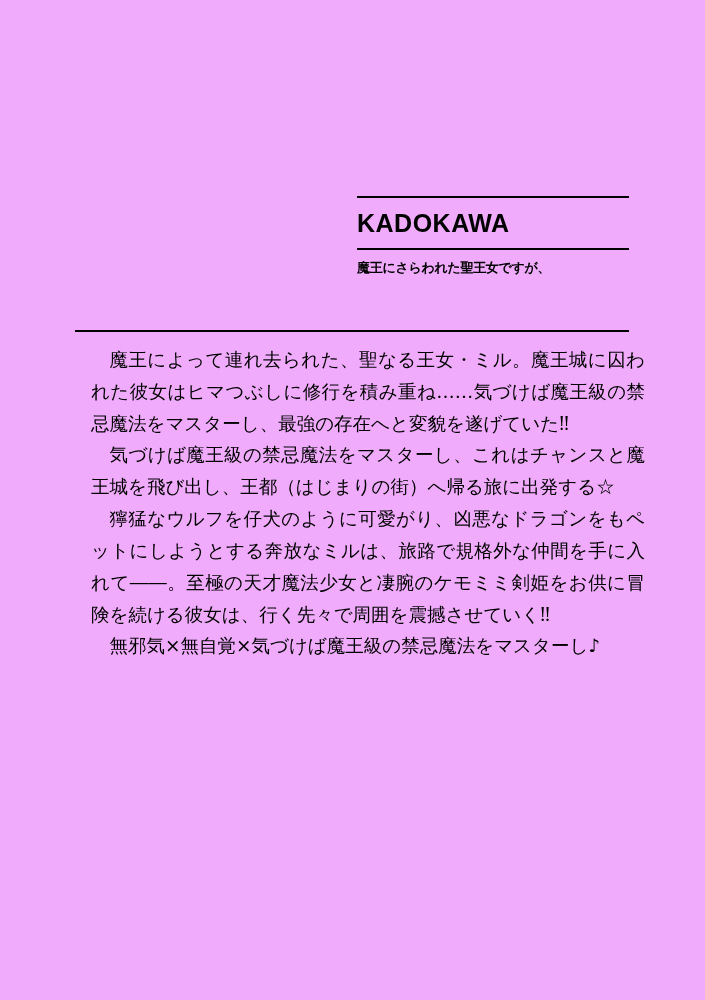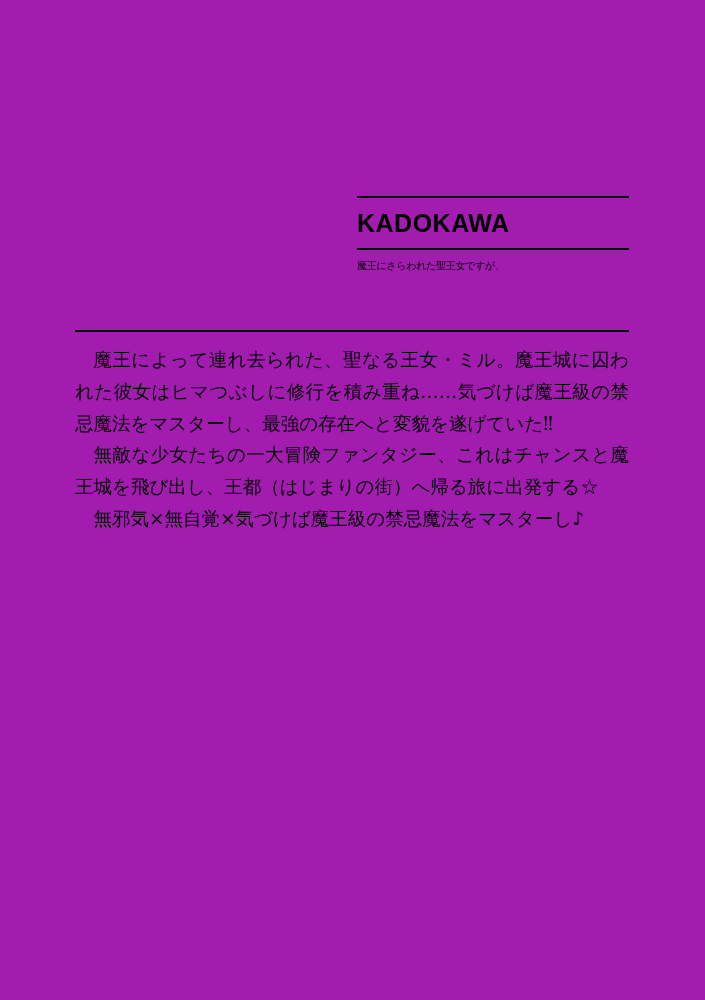--- a/index.html
+++ b/index.html
@@ -12,21 +12,21 @@
     height: 1000px;
     position: relative;
     font-family: "Liberation Serif", serif;
     color: #000000;
     overflow: hidden;
   }
 
   .page {
     position: absolute;
     inset: 0;
-    background: #a21caf;
+    background: #f0abfc;
   }
 
   
   .publisher-block {
     position: absolute;
     left: 357px;
     top: 196px;
     width: 272px;
   }
 
@@ -48,22 +48,22 @@
 
   .rule-mid {
     height: 2px;
     background: #000000;
     width: 100%;
   }
 
   .booktitle {
     margin-top: 9px;
     font-family: "DejaVu Sans", sans-serif;
-    font-weight: normal;
-    font-size: 10px;
+    font-weight: bold;
+    font-size: 13px;
     line-height: 1.32;
     letter-spacing: -0.3px;
     color: #000000;
     white-space: nowrap;
   }
   .booktitle .line2 {
     display: block;
     letter-spacing: -0.55px;
   }
 
@@ -73,21 +73,21 @@
     left: 75px;
     top: 330px;
     width: 554px;
     height: 2px;
     background: #000000;
   }
 
   
   .body-copy {
     position: absolute;
-    left: 75px;
+    left: 91px;
     top: 344px;
     width: 554px;
     font-family: "DejaVu Serif", serif;
     font-size: 18.5px;
     line-height: 1.72;
     text-align: justify;
     text-justify: inter-character;
     color: #000000;
   }
   .body-copy p {
@@ -106,17 +106,18 @@
     <div class="rule-mid"></div>
     <div class="booktitle">
       <span class="line1">魔王にさらわれた聖王女ですが、</span>
     </div>
   </div>
 
   <div class="divider-long"></div>
 
   <div class="body-copy">
     <p>魔王によって連れ去られた、聖なる王女・ミル。魔王城に囚われた彼女はヒマつぶしに修行を積み重ね……気づけば魔王級の禁忌魔法をマスターし、最強の存在へと変貌を遂げていた‼</p>
-    <p>無敵な少女たちの一大冒険ファンタジー、これはチャンスと魔王城を飛び出し、王都（はじまりの街）へ帰る旅に出発する☆</p>
+    <p>気づけば魔王級の禁忌魔法をマスターし、これはチャンスと魔王城を飛び出し、王都（はじまりの街）へ帰る旅に出発する☆</p>
+    <p>獰猛なウルフを仔犬のように可愛がり、凶悪なドラゴンをもペットにしようとする奔放なミルは、旅路で規格外な仲間を手に入れて――。至極の天才魔法少女と凄腕のケモミミ剣姫をお供に冒険を続ける彼女は、行く先々で周囲を震撼させていく‼</p>
     <p>無邪気×無自覚×気づけば魔王級の禁忌魔法をマスターし♪</p>
   </div>
 
 </div>
 
 </body></html>

